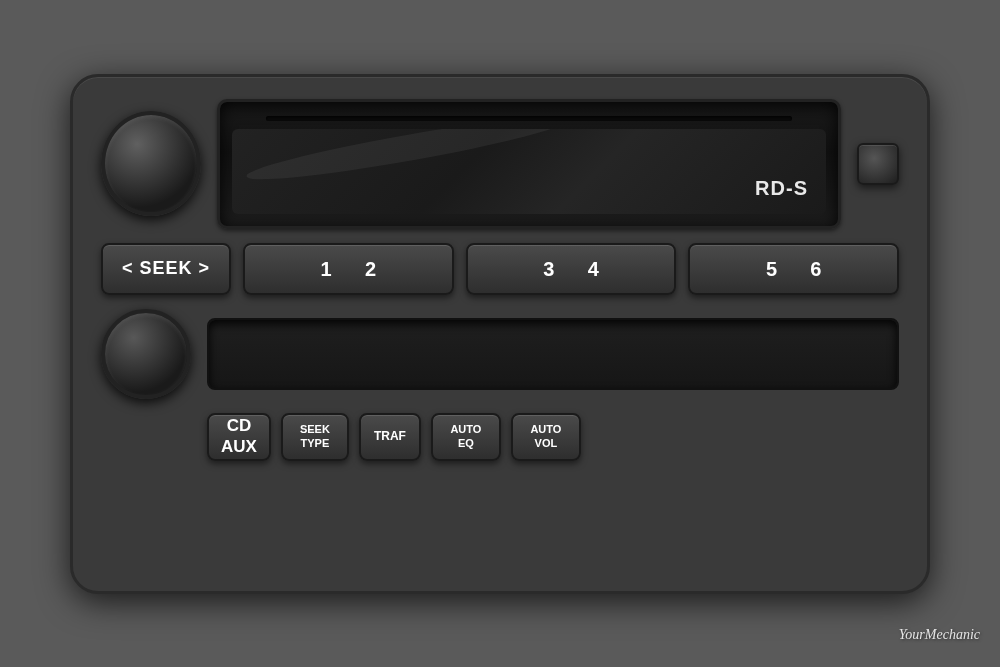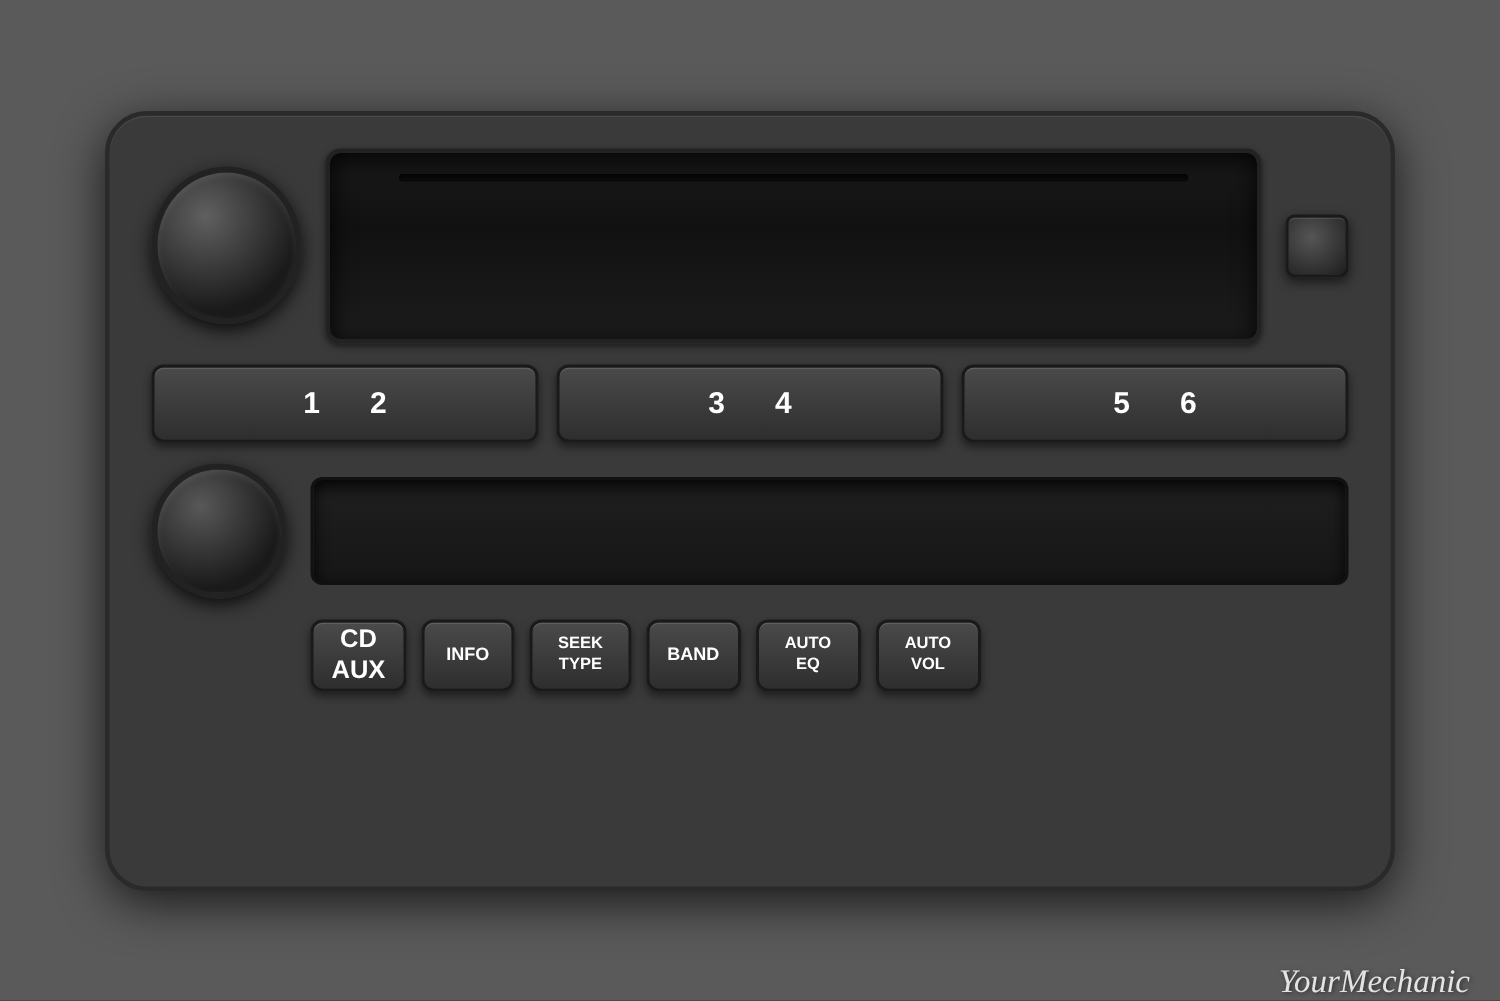--- a/index.html
+++ b/index.html
@@ -200,47 +200,51 @@
     .cd-aux-btn { min-width: 62px; font-size: 11px; }
     .info-btn { min-width: 62px; }
     .seek-type-btn { min-width: 68px; font-size: 11px; }
     .traf-btn { min-width: 62px; }
     .auto-eq-btn { min-width: 70px; font-size: 11px; }
     .auto-vol-btn { min-width: 70px; font-size: 11px; }
 
     
     .watermark {
       position: absolute;
-      bottom: 0;
+      bottom: 24px;
       right: 20px;
       color: rgba(255,255,255,0.85);
       font-family: 'Georgia', serif;
-      font-size: 22px;
+      font-size: 14px;
       font-style: italic;
       text-shadow: 1px 1px 3px rgba(0,0,0,0.5);
       pointer-events: none;
       margin-left: 40px;
     }
   </style>
 </head>
 <body>
 
 <div class="radio-unit">
 
   <div class="top-section">
     <div class="knob-left"></div>
 
     <div class="display-area">
       <div class="cd-slot"></div>
+      <div class="display-screen">
+        <span class="rds-text">RD-S</span>
+      </div>
     </div>
 
     <div class="eject-button"></div>
   </div>
 
   <div class="middle-row">
+    <button class="btn seek-btn">&lt; SEEK &gt;</button>
 
     <div class="preset-group">
       <button class="btn preset-btn preset-1-2">
         <span>1</span>
         &nbsp;&nbsp;&nbsp;&nbsp;&nbsp;&nbsp;
         <span>2</span>
       </button>
       <button class="btn preset-btn">
         <span>3</span>
         &nbsp;&nbsp;&nbsp;&nbsp;&nbsp;&nbsp;
@@ -257,26 +261,25 @@
   <div class="cassette-area">
     <div class="knob-bottom-left"></div>
     <div class="cassette-slot"></div>
   </div>
 
   <div class="bottom-row">
     <button class="btn func-btn cd-aux-btn">
       <span style="white-space:pre-wrap; text-align:center; font-size:17px;">CD
 AUX</span>
     </button>
-    <button class="btn func-btn info-btn">INFO</button>
     <button class="btn func-btn seek-type-btn">
       <span style="white-space:pre-wrap; text-align:center; font-size:11px;">SEEK
 TYPE</span>
     </button>
-    <button class="btn func-btn traf-btn">BAND</button>
+    <button class="btn func-btn traf-btn">TRAF</button>
     <button class="btn func-btn auto-eq-btn">
       <span style="white-space:pre-wrap; text-align:center; font-size:11px;">AUTO
 EQ</span>
     </button>
     <button class="btn func-btn auto-vol-btn">
       <span style="white-space:pre-wrap; text-align:center; font-size:11px;">AUTO
 VOL</span>
     </button>
   </div>
 

